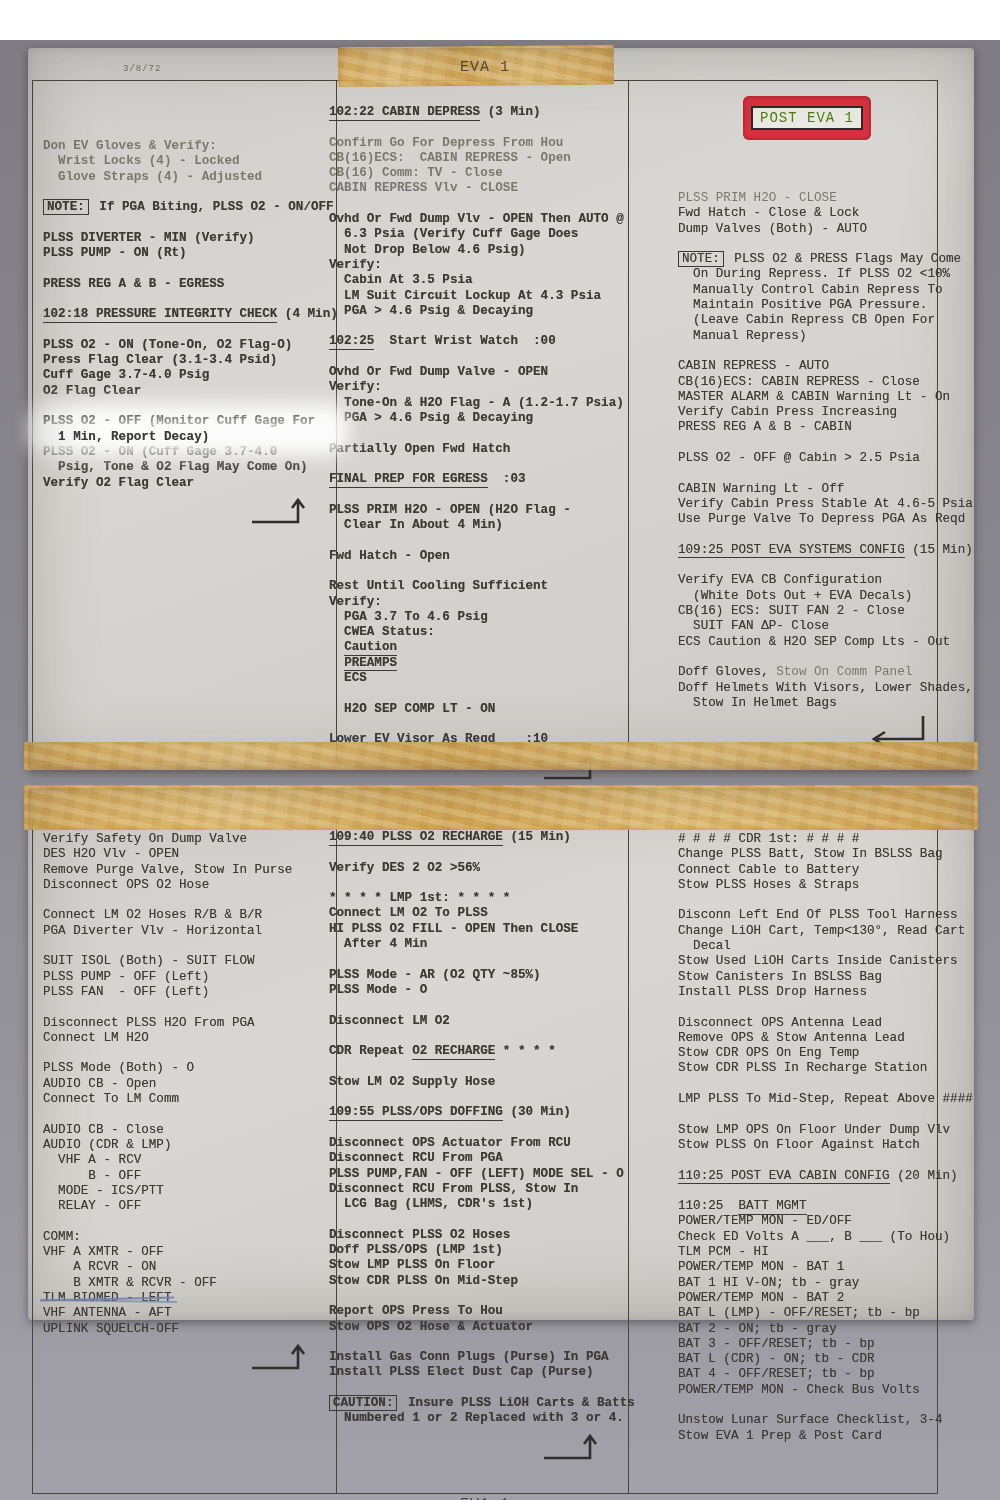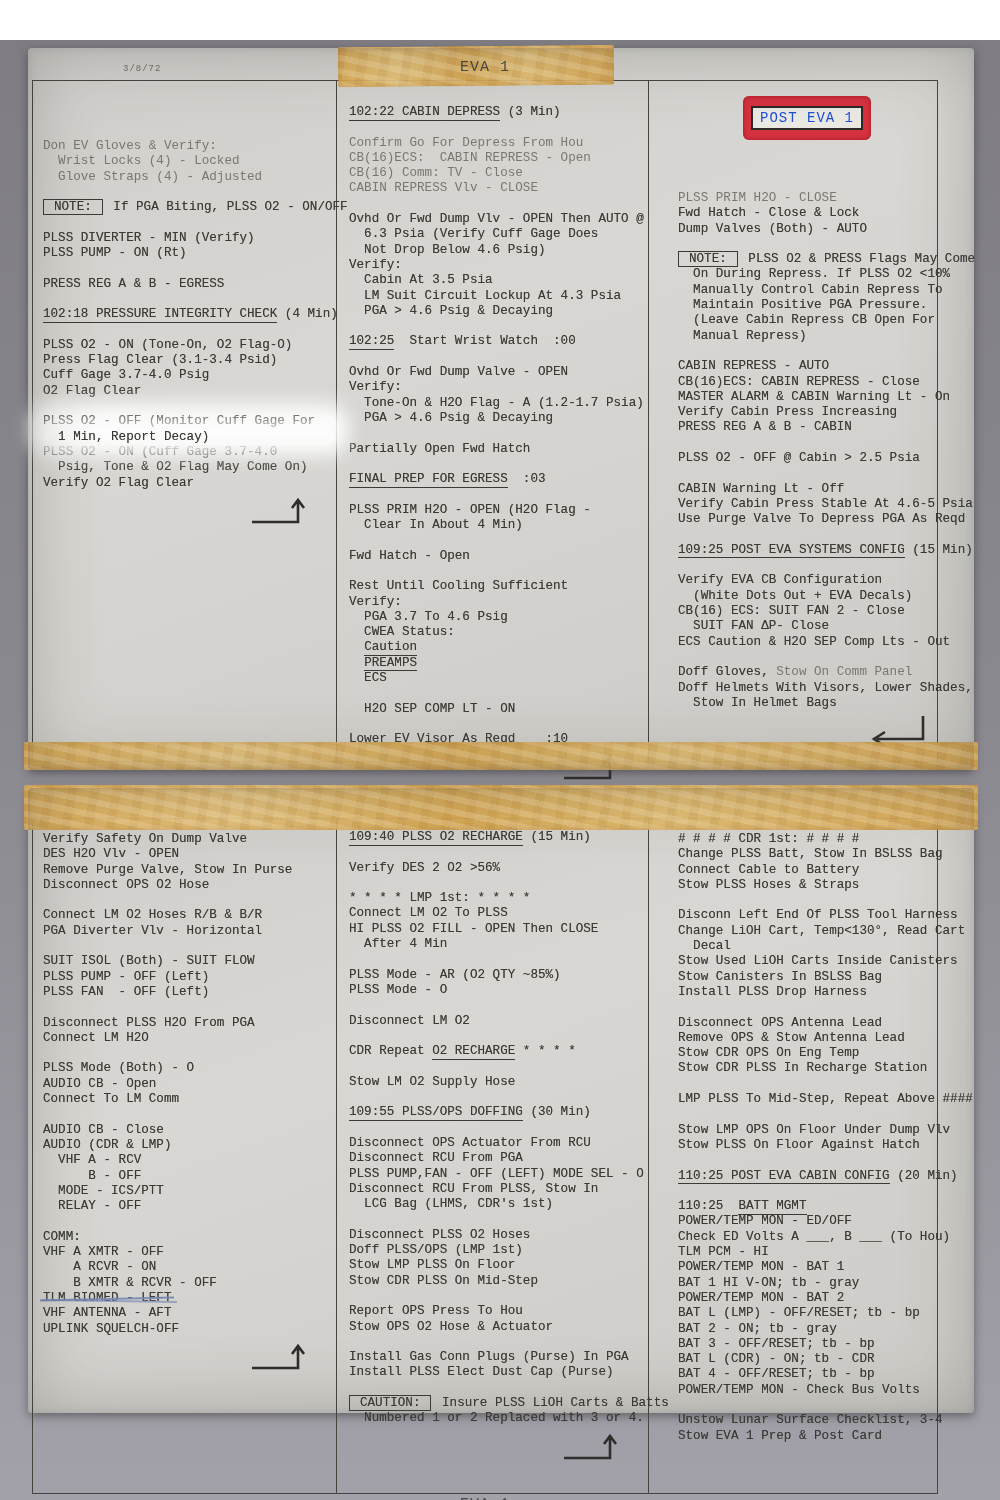--- a/index.html
+++ b/index.html
@@ -4,38 +4,38 @@
 <style>
   html,body{margin:0;padding:0;width:1000px;height:1500px;}
   .scene{position:relative;width:1000px;height:1500px;overflow:hidden;
     background:linear-gradient(180deg,#7f7d83 0%,#8b8990 45%,#a4a2aa 100%);
     font-family:"Liberation Mono","DejaVu Sans Mono",monospace;color:#3b3a35;margin-top:40px;}
   .page{position:absolute;background:linear-gradient(160deg,#cfcecb 0%,#d8d7d3 40%,#cccbc7 100%);
     border-radius:4px;box-shadow:0 3px 10px rgba(40,38,44,.5);}
   .page::after{content:"";position:absolute;inset:0;border-radius:4px;pointer-events:none;
     box-shadow:inset 0 0 70px rgba(70,68,64,.30),inset 0 0 9px rgba(70,68,64,.15);z-index:6;}
   .page1{left:28px;top:8px;width:946px;height:722px;}
-  .page2{left:28px;top:748px;width:946px;height:625px;}
+  .page2{left:28px;top:748px;width:946px;height:532px;}
   .grid{position:absolute;left:4px;width:906px;border:1.6px solid #45443f;box-sizing:border-box;}
   .page1 .grid{top:32px;height:682px;}
   .page2 .grid{top:30px;height:676px;}
   .col{position:absolute;top:0;bottom:0;box-sizing:border-box;}
   .col-1{left:0;width:304px;border-right:1.6px solid #45443f;}
-  .col-2{left:308px;width:308px;border-right:1.6px solid #45443f;}
+  .col-2{left:288px;width:308px;border-right:1.6px solid #45443f;font-weight:bold;}
   .col-3{left:637px;width:291px;}
-  .page1 .col-1{padding:58px 0 0 10px;}
+  .page1 .col-1{padding:58px 0 0 10px;font-weight:bold;}
   .page1 .col-2{padding:24px 0 0 8px;}
   .page1 .col-3{padding:110px 0 0 8px;}
   .page2 .col-1{padding:13px 0 0 10px;}
   .page2 .col-2{padding:11px 0 0 8px;}
   .page2 .col-3{padding:13px 0 0 8px;}
   .line{white-space:pre;font-size:12.6px;line-height:15.3px;min-height:15.3px;
     text-shadow:0 0 .4px rgba(40,40,36,.5);}
   .u{border-bottom:1.4px solid #3b3a36;padding-bottom:.5px;}
-  .boxed{border:1.4px solid #3b3a36;padding:0 10px;margin-right:3px;}
+  .boxed{border:1.4px solid #3b3a36;padding:0 3px;margin-right:3px;}
   .f{color:#79786f;text-shadow:none;}
   .hl{position:relative;background:rgba(255,255,255,.78);
     box-shadow:0 0 18px 12px rgba(255,255,255,.78);border-radius:10px;z-index:1;}
   .strike{position:relative;display:inline-block;}
   .strike::after{content:"";position:absolute;left:-3px;right:-3px;top:46%;height:2px;
     background:rgba(118,136,180,.9);transform:rotate(-1.2deg);}
   .strike::before{content:"";position:absolute;left:-1px;right:-6px;top:60%;height:1.6px;
     background:rgba(118,136,180,.65);transform:rotate(.8deg);}
   .arrow-row{display:flex;justify-content:flex-end;padding-right:26px;height:36px;margin-top:2px;}
   .arrow-row svg{overflow:visible;}
@@ -52,21 +52,21 @@
       repeating-linear-gradient(100deg,rgba(170,110,30,.13) 0 9px,rgba(0,0,0,0) 9px 22px),
       linear-gradient(95deg,#ddab52 0%,#e8c378 22%,#d9a84f 45%,#e6bf70 68%,#d9a750 100%);
     box-shadow:inset 0 0 9px rgba(150,100,30,.4);}
   .tape-top-center{left:310px;top:-2px;width:276px;height:40px;transform:rotate(-.5deg);}
   .tape-bottom-full{left:-4px;top:694px;width:954px;height:28px;}
   .tape-top-full{left:-4px;top:-3px;width:954px;height:45px;}
   .stamp{position:absolute;left:715px;top:48px;width:128px;height:44px;z-index:2;
     background:#d5313f;border-radius:6px;box-shadow:inset 0 0 4px rgba(120,10,20,.6);
     display:flex;align-items:center;justify-content:center;}
   .stamp-inner{background:#e9e8e2;border:2px solid #2b2a27;padding:2px 7px;
-    font-size:14px;color:#1d4ed8;letter-spacing:1px;white-space:pre;}
+    font-size:14px;color:#4d7c0f;letter-spacing:1px;white-space:pre;}
 </style>
 </head>
 <body>
 
 <div class="scene">
 
   <div class="page page1">
     <div class="tape tape-top-center"></div>
     <span class="hdr-date">3/8/72</span>
     <div class="hdr-title">EVA 1</div>

